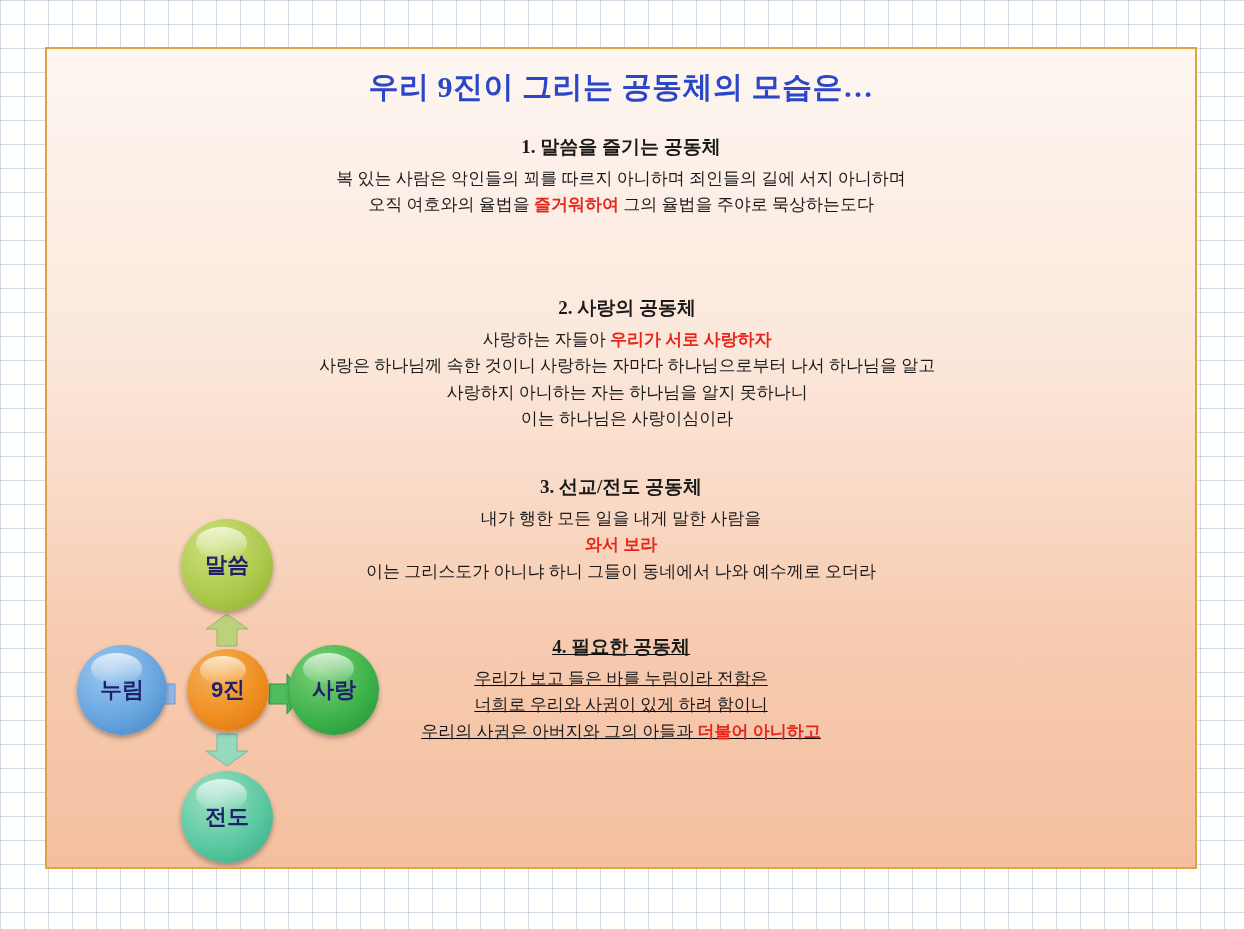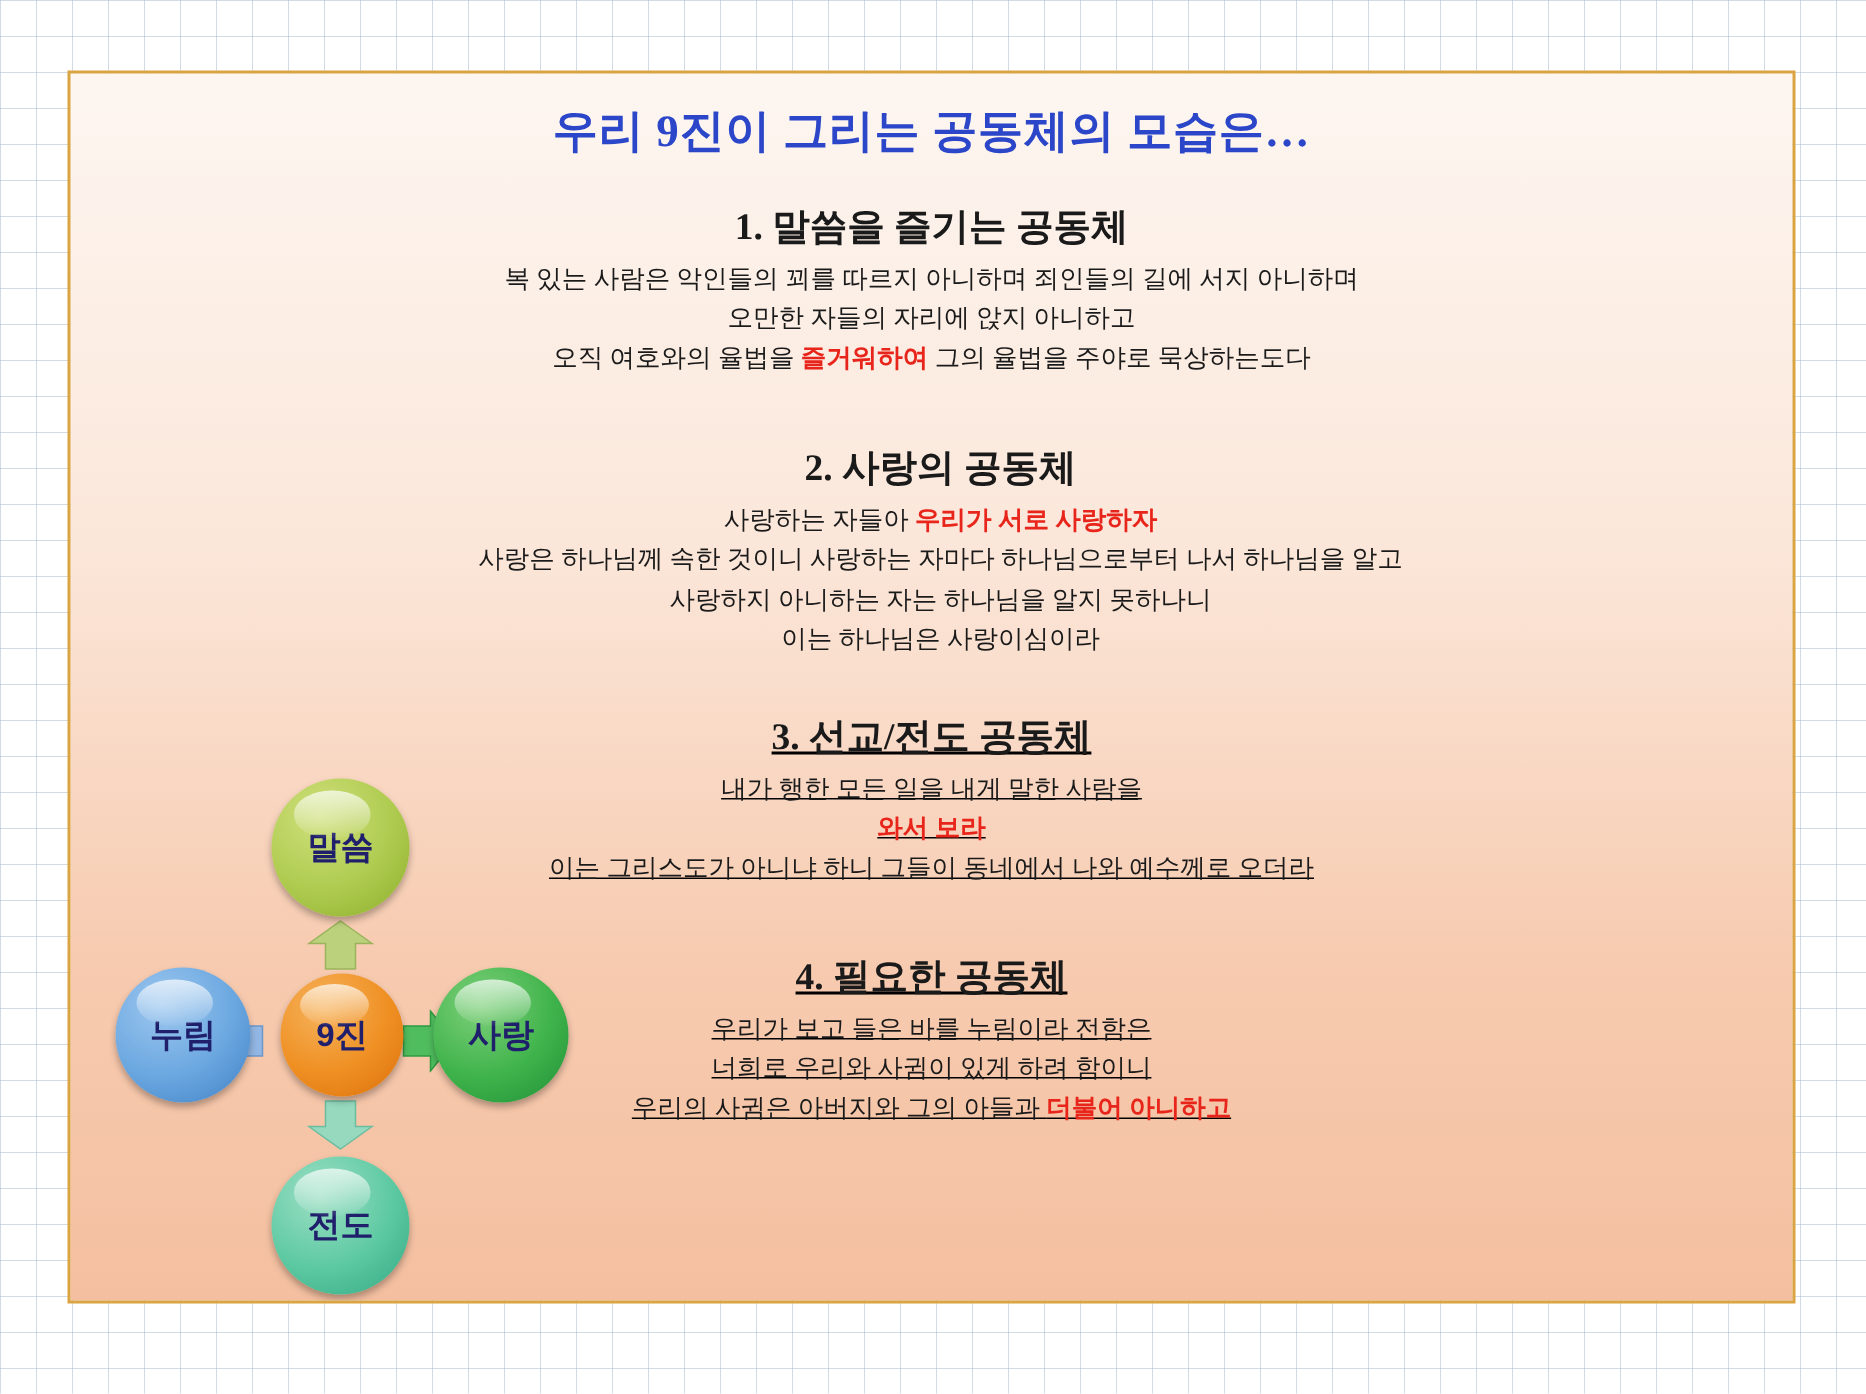--- a/index.html
+++ b/index.html
@@ -42,39 +42,39 @@
     letter-spacing: 0.5px;
   }
 
   .section {
     position: absolute;
     left: 0;
     right: 0;
     text-align: center;
   }
   .section-heading {
-    font-size: 25px;
+    font-size: 19px;
     font-weight: bold;
     color: #1a1a1a;
     margin-bottom: 6px;
   }
   .section-body {
     font-size: 17px;
     color: #1a1a1a;
     line-height: 1.55;
   }
   .hl {
     color: #e8251b;
     font-weight: bold;
   }
 
   
   #sec-1 { top: 85px; }
   #sec-2 { top: 246px; padding-left: 12px; }
-  #sec-3 { top: 425px; text-decoration: underline; }
+  #sec-3 { top: 425px; }
   #sec-4 { top: 585px; text-decoration: underline; }
 
   
   #diagram {
     position: absolute;
     left: 35px;
     top: 470px;
     width: 340px;
     height: 330px;
   }
@@ -134,23 +134,20 @@
 
   <div id="slide-title">우리 9진이 그리는 공동체의 모습은…</div>
 
   <div class="section" id="sec-1">
     <div class="section-heading">1. 말씀을 즐기는 공동체</div>
     <div class="section-body">
       <div>
         <span>복 있는 사람은 악인들의 꾀를 따르지 아니하며 죄인들의 길에 서지 아니하며</span>
       </div>
       <div>
-        <span>오만한 자들의 자리에 앉지 아니하고</span>
-      </div>
-      <div>
         <span>오직 여호와의 율법을 </span><span class="hl">즐거워하여</span><span> 그의 율법을 주야로 묵상하는도다</span>
       </div>
     </div>
   </div>
 
   <div class="section" id="sec-2">
     <div class="section-heading">2. 사랑의 공동체</div>
     <div class="section-body">
       <div>
         <span>사랑하는 자들아 </span><span class="hl">우리가 서로 사랑하자</span>

